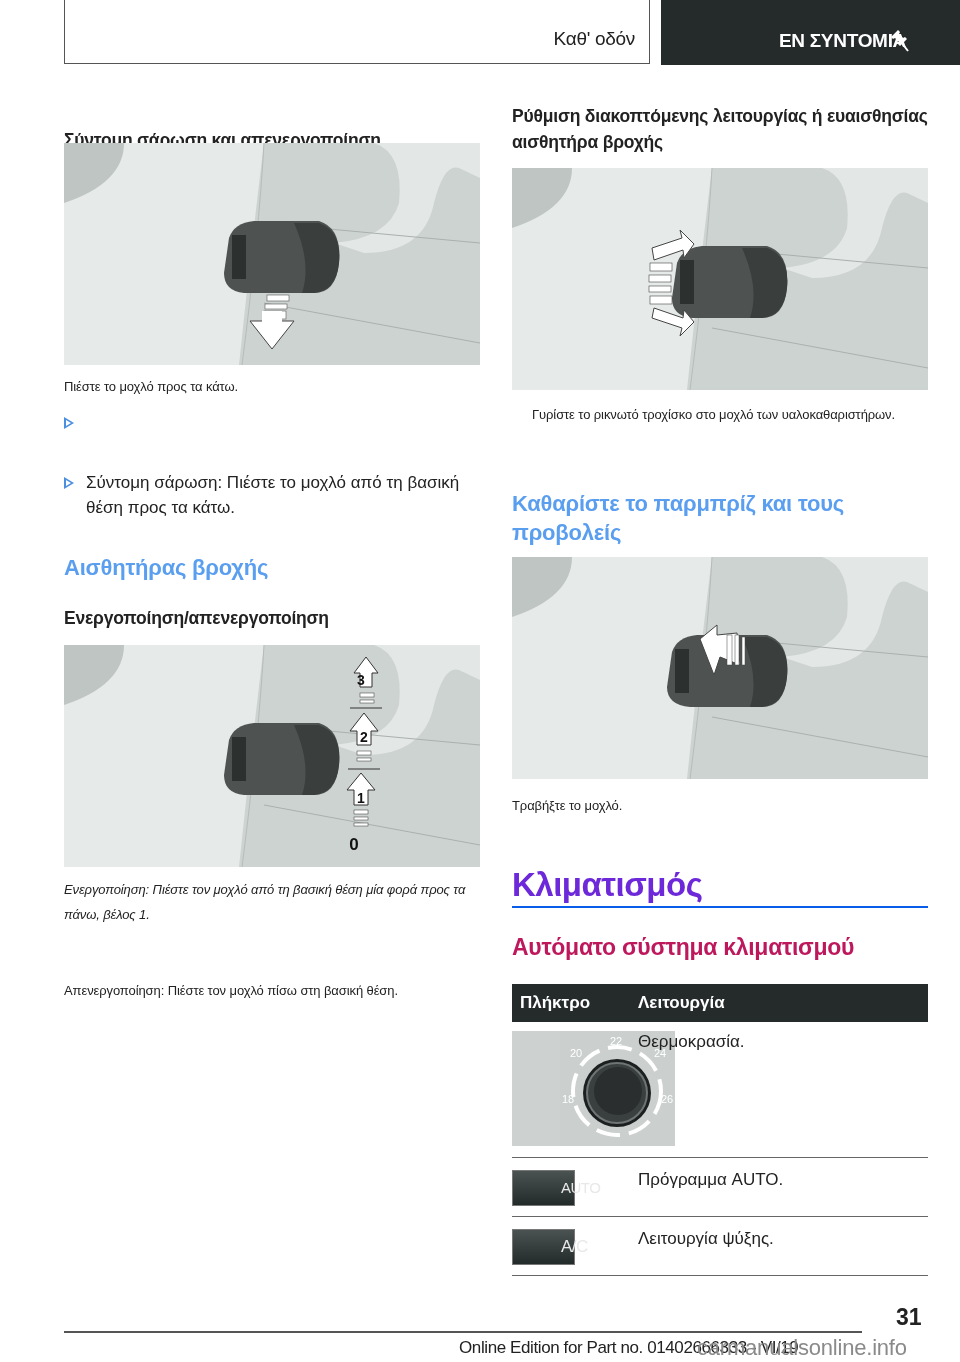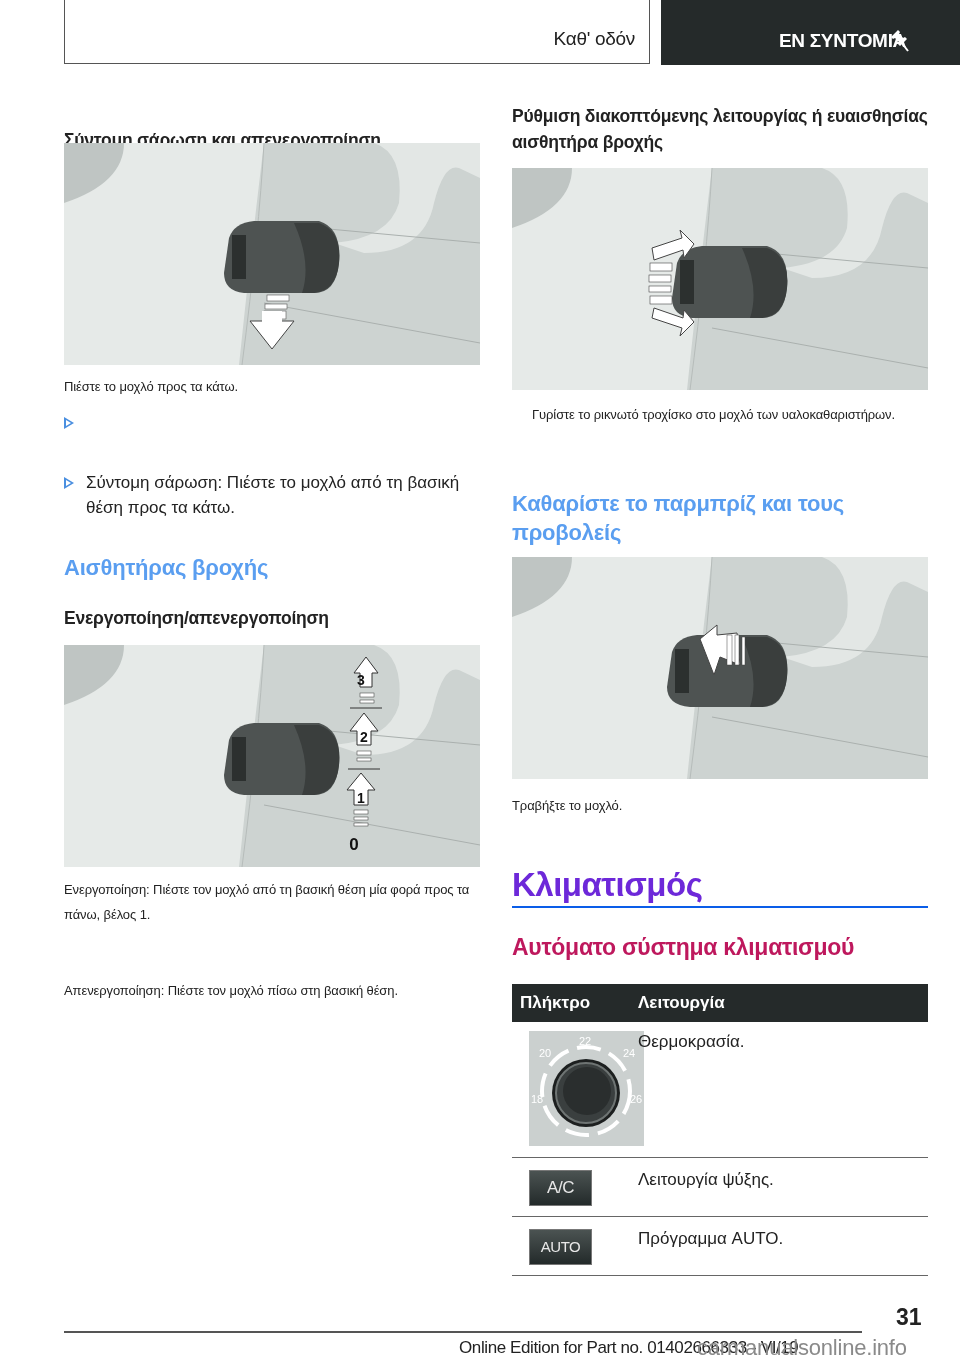--- a/index.html
+++ b/index.html
@@ -24,21 +24,21 @@
   .figure svg { width: 100%; height: 100%; display: block; }
 
   .h1-clim { position: absolute; left: 512px; top: 866px; font-size: 33px; font-weight: bold; color: #6d28d9; letter-spacing: -0.5px; }
   .h1-rule { position: absolute; left: 512px; top: 906px; width: 416px; height: 2px; background: #0a5de8; }
   .h2-auto { position: absolute; left: 512px; top: 934px; font-size: 23px; font-weight: bold; color: #be185d; letter-spacing: -0.3px; }
 
   .tbl { position: absolute; left: 512px; top: 984px; width: 416px; }
   .tbl-head { height: 38px; background: #252a2a; color: #fff; font-weight: bold; font-size: 17px; position: relative; }
   .tbl-head span { position: absolute; top: 9px; }
   .tbl-row { position: relative; border-bottom: 1.5px solid #666; }
-  .tbl-row .key { position: absolute; left: 17px; }
+  .tbl-row .key { position: absolute; left: 0; padding-left: 48px; }
   .tbl-row .fn { position: absolute; left: 126px; font-size: 17px; color: #222; }
 
   .knob { width: 115px; height: 115px; background: #cdd2d1; position: relative; }
   .btn-ac { width: 63px; height: 36px; background: linear-gradient(#4b5352, #232a2a); border: 1px solid #777; color: #e8e8e8; font-size: 17px; text-align: center; line-height: 34px; letter-spacing: -0.5px; }
 
   .footer-rule { position: absolute; left: 64px; top: 1331px; width: 798px; height: 2px; background: #555; }
   .page-num { position: absolute; left: 896px; top: 1304px; font-size: 23px; font-weight: bold; color: #222; }
   .footer-text { position: absolute; left: 459px; top: 1338px; font-size: 17px; color: #222; letter-spacing: -0.4px; }
   .footer-wm { position: absolute; left: 697px; top: 1335px; font-size: 22px; color: #8a8a8a; letter-spacing: -0.2px; }
 </style>
@@ -119,21 +119,21 @@
       <rect x="290" y="165" width="14" height="4" fill="#fff" stroke="#333" stroke-width="0.5"></rect>
       <rect x="290" y="172" width="14" height="3" fill="#fff" stroke="#333" stroke-width="0.5"></rect>
       <rect x="290" y="178" width="14" height="3" fill="#fff" stroke="#333" stroke-width="0.5"></rect>
       <text x="297" y="40" font-size="14" font-weight="bold" text-anchor="middle" font-family="Liberation Sans, sans-serif" fill="#111">3</text>
       <text x="300" y="97" font-size="14" font-weight="bold" text-anchor="middle" font-family="Liberation Sans, sans-serif" fill="#111">2</text>
       <text x="297" y="158" font-size="14" font-weight="bold" text-anchor="middle" font-family="Liberation Sans, sans-serif" fill="#111">1</text>
       <text x="290" y="205" font-size="17" font-weight="bold" text-anchor="middle" font-family="Liberation Sans, sans-serif" fill="#111">0</text>
     </svg>
   </div>
 
-  <p class="body" style="left:64px; top:878px; width:416px;">Ενεργοποίηση: Πιέστε τον μοχλό από τη βασική θέση μία φορά προς τα πάνω, βέλος 1.</p>
+  <p class="body" style="left:64px; top:878px; width:416px;font-style:italic;">Ενεργοποίηση: Πιέστε τον μοχλό από τη βασική θέση μία φορά προς τα πάνω, βέλος 1.</p>
   <p class="body" style="left:64px; top:979px; width:416px;">Απενεργοποίηση: Πιέστε τον μοχλό πίσω στη βασική θέση.</p>
 </div>
 
 <div>
   <h3 class="sub" style="left:512px; top:103px; width:416px;">Ρύθμιση διακοπτόμενης λειτουργίας ή ευαισθησίας αισθητήρα βροχής</h3>
 
   <div class="figure" style="left:512px; top:168px;">
     <svg viewBox="0 0 416 222" preserveAspectRatio="none">
       <rect width="416" height="222" fill="#cdd3d1"></rect>
       <path d="M0 0 L70 0 L70 60 L0 100 Z" fill="#bfc5c3"></path>
@@ -201,27 +201,27 @@
           <text x="16" y="26" font-size="11" fill="#fff" text-anchor="middle" font-family="Liberation Sans, sans-serif">20</text>
           <text x="100" y="26" font-size="11" fill="#fff" text-anchor="middle" font-family="Liberation Sans, sans-serif">24</text>
           <text x="8" y="72" font-size="11" fill="#fff" text-anchor="middle" font-family="Liberation Sans, sans-serif">18</text>
           <text x="107" y="72" font-size="11" fill="#fff" text-anchor="middle" font-family="Liberation Sans, sans-serif">26</text>
         </svg>
       </div>
       <span class="fn" style="top:10px;">Θερμοκρασία.</span>
     </div>
 
     <div class="tbl-row" style="height:59px;">
+      <div class="key btn-ac" style="top:12px; font-size:15px;">AUTO</div>
+      <span class="fn" style="top:12px;">Πρόγραμμα AUTO.</span>
+    </div>
+
+    <div class="tbl-row" style="height:59px;">
       <div class="key btn-ac" style="top:12px;">A/C</div>
       <span class="fn" style="top:12px;">Λειτουργία ψύξης.</span>
-    </div>
-
-    <div class="tbl-row" style="height:59px;">
-      <div class="key btn-ac" style="top:12px; font-size:15px;">AUTO</div>
-      <span class="fn" style="top:12px;">Πρόγραμμα AUTO.</span>
     </div>
   </div>
 </div>
 
 <span class="page-num">31</span>
 <div class="footer-rule"></div>
 <span class="footer-text">Online Edition for Part no. 01402666333 - VI/19</span>
 <span class="footer-wm">carmanualsonline.info</span>
 
 </body></html>

